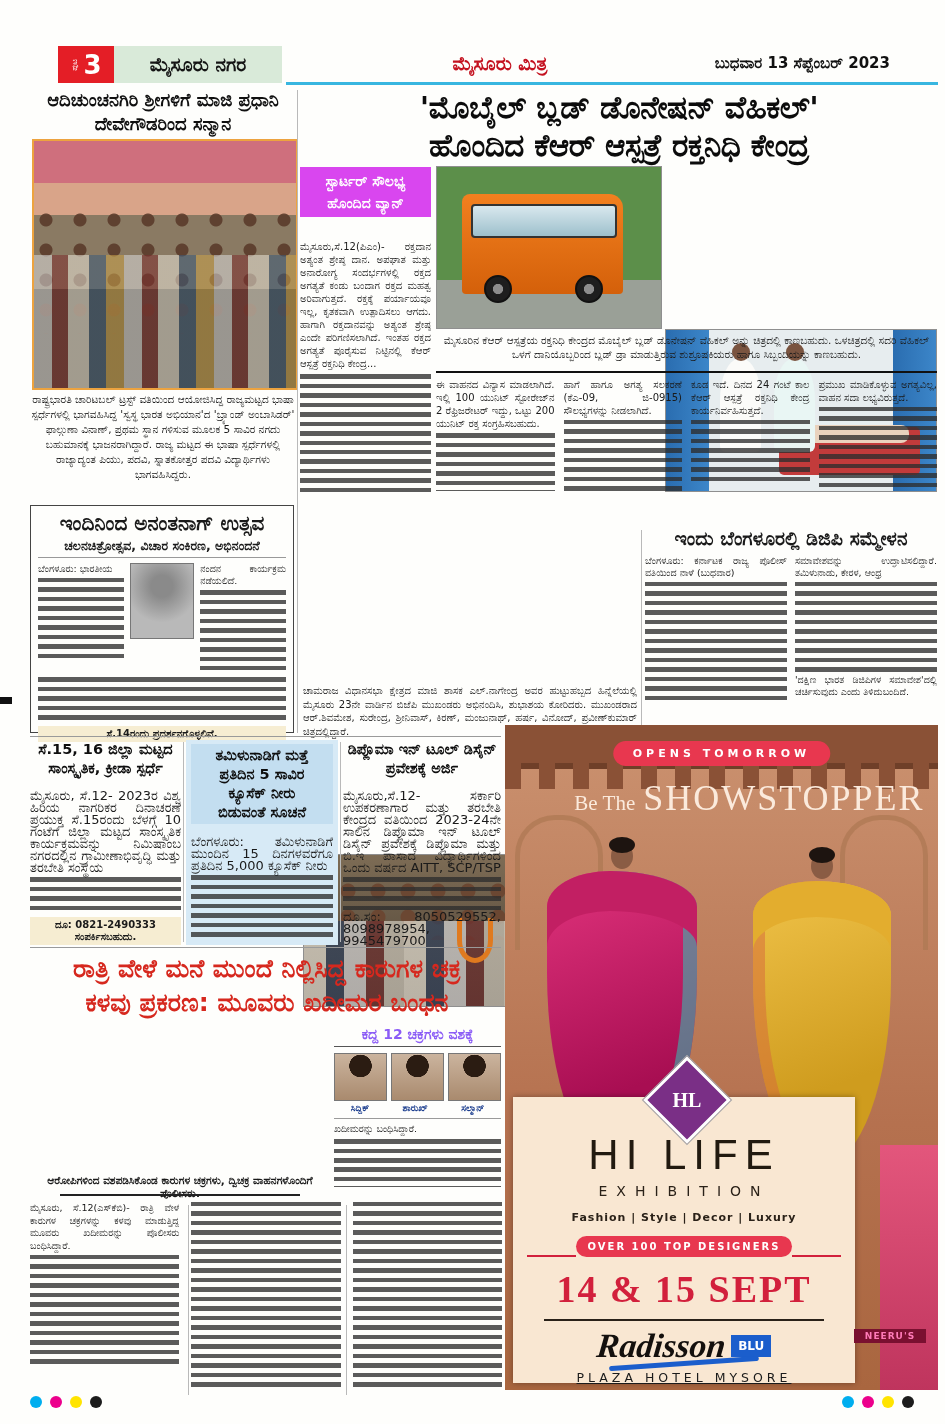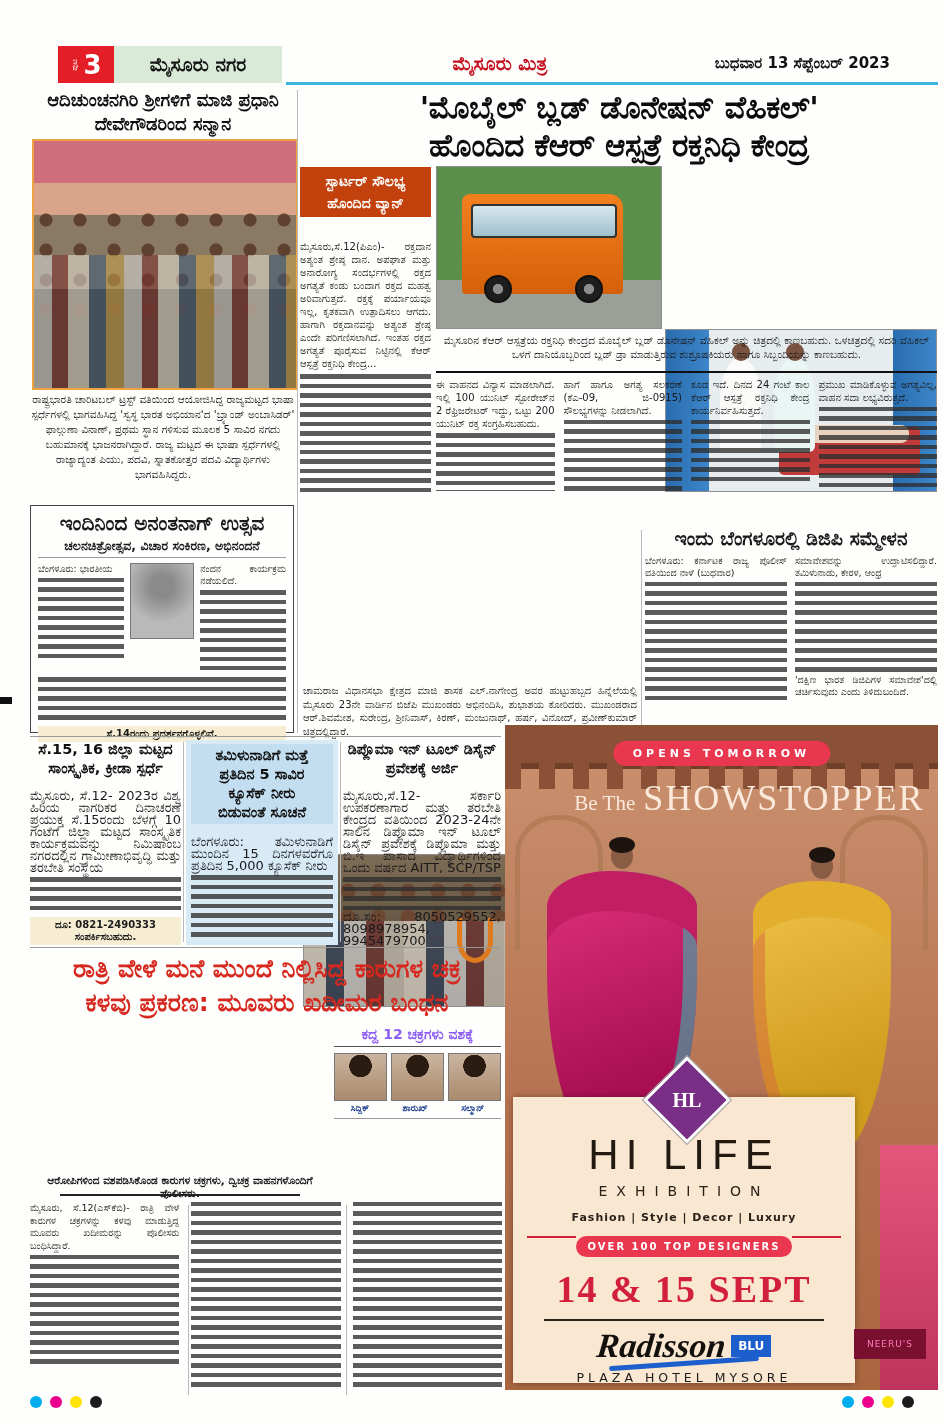--- a/index.html
+++ b/index.html
@@ -14,21 +14,21 @@
   
   .pagebox{left:58px;top:46px;width:56px;height:37px;background:#e41e26;color:#fff;display:flex;align-items:center;justify-content:center;gap:3px;}
   .pagebox .lbl{font-size:8px;writing-mode:vertical-rl;transform:rotate(180deg);}
   .pagebox .num{font-size:26px;font-weight:bold;}
   .sectionbox{left:114px;top:46px;width:168px;height:37px;background:#d9ead9;display:flex;align-items:center;justify-content:center;font-size:19px;font-weight:bold;color:#141414;}
   .papername{left:380px;top:52px;width:240px;color:#c41220;font-size:19px;font-weight:bold;text-align:center;}
   .edate{right:55px;top:54px;font-size:15px;font-weight:bold;color:#111;}
   .blueline{left:286px;top:82px;width:652px;height:3px;background:#38b6e0;}
   
   .leadhead{left:300px;top:88px;width:638px;font-size:31px;line-height:38px;font-weight:bold;color:#0c0c0c;text-align:center;letter-spacing:-.5px;}
-  .kicker{left:300px;top:167px;width:131px;height:50px;background:#c2410c;color:#fff;font-size:14px;line-height:22px;font-weight:bold;display:flex;flex-direction:column;align-items:center;justify-content:center;}
+  .kicker{left:300px;top:167px;width:131px;height:50px;background:#d946ef;color:#fff;font-size:14px;line-height:22px;font-weight:bold;display:flex;flex-direction:column;align-items:center;justify-content:center;}
   .leadcol1{left:300px;top:240px;width:131px;height:300px;font-size:10px;line-height:13px;overflow:hidden;}
   .leadcols{left:436px;top:378px;width:501px;height:148px;display:grid;grid-template-columns:repeat(4,1fr);gap:9px;}
   .leadcols .c{font-size:10px;line-height:13px;overflow:hidden;}
   .leadcap{left:436px;top:333px;width:501px;font-size:10.5px;line-height:14px;text-align:center;color:#1c1c1c;}
   .leadrule{left:436px;top:371px;width:501px;height:2px;background:#111;}
   
   .van{left:436px;top:166px;width:226px;height:163px;background:linear-gradient(180deg,#5c8f4a 0 70%,#9aa097 70% 100%);}
   .van .body{position:absolute;left:11%;top:17%;width:72%;height:62%;background:linear-gradient(180deg,#f2801f,#d4600a);border-radius:8px 14px 4px 4px;}
   .van .win{position:absolute;left:6%;top:10%;width:88%;height:30%;background:linear-gradient(#d9e8ee,#9dc0cc);border:2px solid #333;border-radius:4px;}
   .van .wh{position:absolute;bottom:-9px;width:24px;height:24px;border-radius:50%;background:radial-gradient(circle,#8d8d8d 28%,#1e1e1e 32%);border:2px solid #111;}
@@ -100,31 +100,31 @@
   .model .dress{margin-top:2px;}
   .m1 .dress{width:150px;height:300px;background:linear-gradient(160deg,#e0337c,#a80e52 70%);border-radius:42% 58% 50% 50%/12% 12% 66% 66%;box-shadow:inset 0 40px 0 #c21f63,inset -14px 0 0 rgba(46,196,182,.55);}
   .m2 .dress{width:138px;height:285px;background:linear-gradient(160deg,#f0c34a,#cf9c1e 70%);border-radius:46% 54% 50% 50%/12% 12% 66% 66%;box-shadow:inset 0 36px 0 #e3ad2e,inset 12px 0 0 rgba(214,104,60,.5);}
   .drape{position:absolute;right:0;top:420px;width:58px;height:245px;background:linear-gradient(180deg,#e75480,#c13060);opacity:.92;}
   .panel{position:absolute;left:8px;top:372px;width:342px;height:286px;background:#f9e7d2;box-shadow:0 0 6px rgba(0,0,0,.35);text-align:center;box-sizing:border-box;padding-top:36px;}
   .diamond{position:absolute;left:151px;top:344px;width:56px;height:56px;background:#7a2f86;transform:rotate(45deg);border:3px solid #fff;outline:1px solid #aaa;display:flex;align-items:center;justify-content:center;}
   .diamond span{transform:rotate(-45deg);color:#fff;font-family:"Liberation Serif",serif;font-size:20px;font-weight:bold;}
   .brand{font-family:Liberation Sans, sans-serif;font-size:42px;letter-spacing:7px;color:#221a10;line-height:44px;}
   .brandsub{font-size:14px;letter-spacing:9px;color:#2a2118;margin-top:6px;}
   .cats{font-size:11px;font-weight:bold;letter-spacing:1px;color:#2a2118;margin-top:12px;}
-  .pillrow{display:flex;align-items:flex-start;gap:0;margin:12px 14px 10px;}
+  .pillrow{display:flex;align-items:flex-end;gap:0;margin:12px 14px 10px;}
   .pillrow .ln{flex:1;height:2px;background:#d2203c;}
   .despill{background:#e8374f;color:#fff;font-size:10px;font-weight:bold;letter-spacing:2px;padding:5px 12px;border-radius:13px;white-space:nowrap;}
   .dates{font-family:"Liberation Serif",serif;font-size:38px;font-weight:bold;color:#d2203c;letter-spacing:2px;margin-top:8px;}
   .datesrule{width:82%;height:2px;background:#2a2118;margin:8px auto 6px;}
   .radrow{display:flex;align-items:center;justify-content:center;gap:6px;}
   .radscript{font-family:"Liberation Serif",serif;font-style:italic;font-weight:bold;font-size:34px;color:#14100d;transform:skewX(-6deg);}
   .blubox{background:#1b5ecc;color:#fff;font-size:12px;font-weight:bold;padding:4px 7px;}
   .swoosh{width:150px;height:5px;background:#1b5ecc;border-radius:3px;transform:rotate(-4deg);margin:-4px auto 4px;}
-  .venue{font-size:12.5px;letter-spacing:4px;color:#1b1b1b;}
-  .neerus{position:absolute;right:12px;top:604px;width:72px;height:30px;background:#7a1030;color:#ff7ab8;font-size:9px;font-weight:normal;display:flex;align-items:center;justify-content:center;letter-spacing:1px;}
+  .venue{font-size:12.5px;letter-spacing:4px;color:#1b1b1b;text-decoration:underline;}
+  .neerus{position:absolute;right:12px;top:604px;width:72px;height:14px;background:#7a1030;color:#ff7ab8;font-size:9px;font-weight:bold;display:flex;align-items:center;justify-content:center;letter-spacing:1px;}
   
   .dots{position:absolute;display:flex;gap:8px;}
   .dot{width:12px;height:12px;border-radius:50%;}
   .dc{background:#00aeef}.dm{background:#ec008c}.dy{background:#ffe400}.dk{background:#1c1c1c}
   .regmark{left:0;top:697px;width:12px;height:7px;background:#111;}
 </style>
 </head>
 <body>
 
 <div class="page">
@@ -245,20 +245,24 @@
       <div class="mug"></div>
       <div class="mug"></div>
       <div class="mug"></div>
     </div>
     <div class="namerow">
       <span>ಸಿದ್ದಿಕ್</span>
       <span>ಶಾರುಖ್</span>
       <span>ಸಲ್ಮಾನ್</span>
     </div>
     <div class="hrl" style="margin-top:4px;"></div>
+    <div style="font-size:9.5px;line-height:12.5px;margin-top:4px;" class="just">
+      <span>ಖದೀಮರನ್ನು ಬಂಧಿಸಿದ್ದಾರೆ.</span>
+      <div class="sim" style="height:48px;margin-top:3px;"></div>
+    </div>
   </div>
 
   <div class="abs theftbody">
     <div class="t just"><span>ಮೈಸೂರು, ಸೆ.12(ಎಸ್‌ಕೆಬಿ)- ರಾತ್ರಿ ವೇಳೆ ಕಾರುಗಳ ಚಕ್ರಗಳನ್ನು ಕಳವು ಮಾಡುತ್ತಿದ್ದ ಮೂವರು ಖದೀಮರನ್ನು ಪೊಲೀಸರು ಬಂಧಿಸಿದ್ದಾರೆ.</span><div class="sim" style="height:110px;margin-top:3px;"></div></div>
     <div class="t">
         <div class="sim" style="height:190px;"></div>
       </div>
     <div class="t">
         <div class="sim" style="height:190px;"></div>
       </div>

